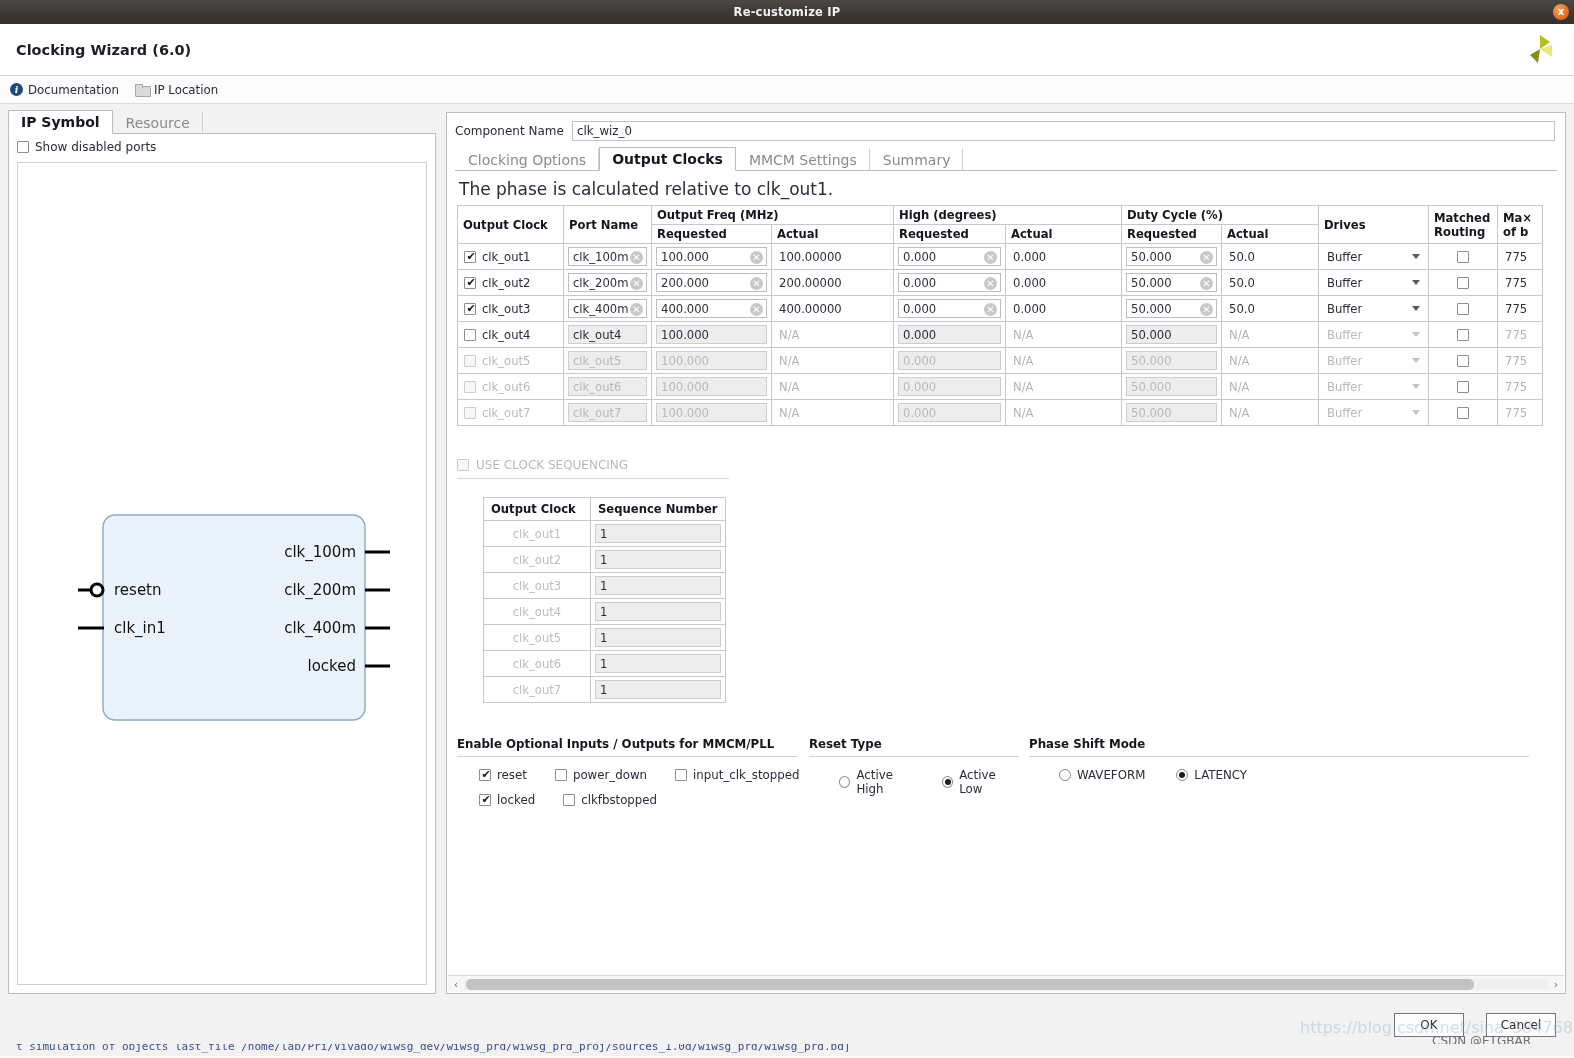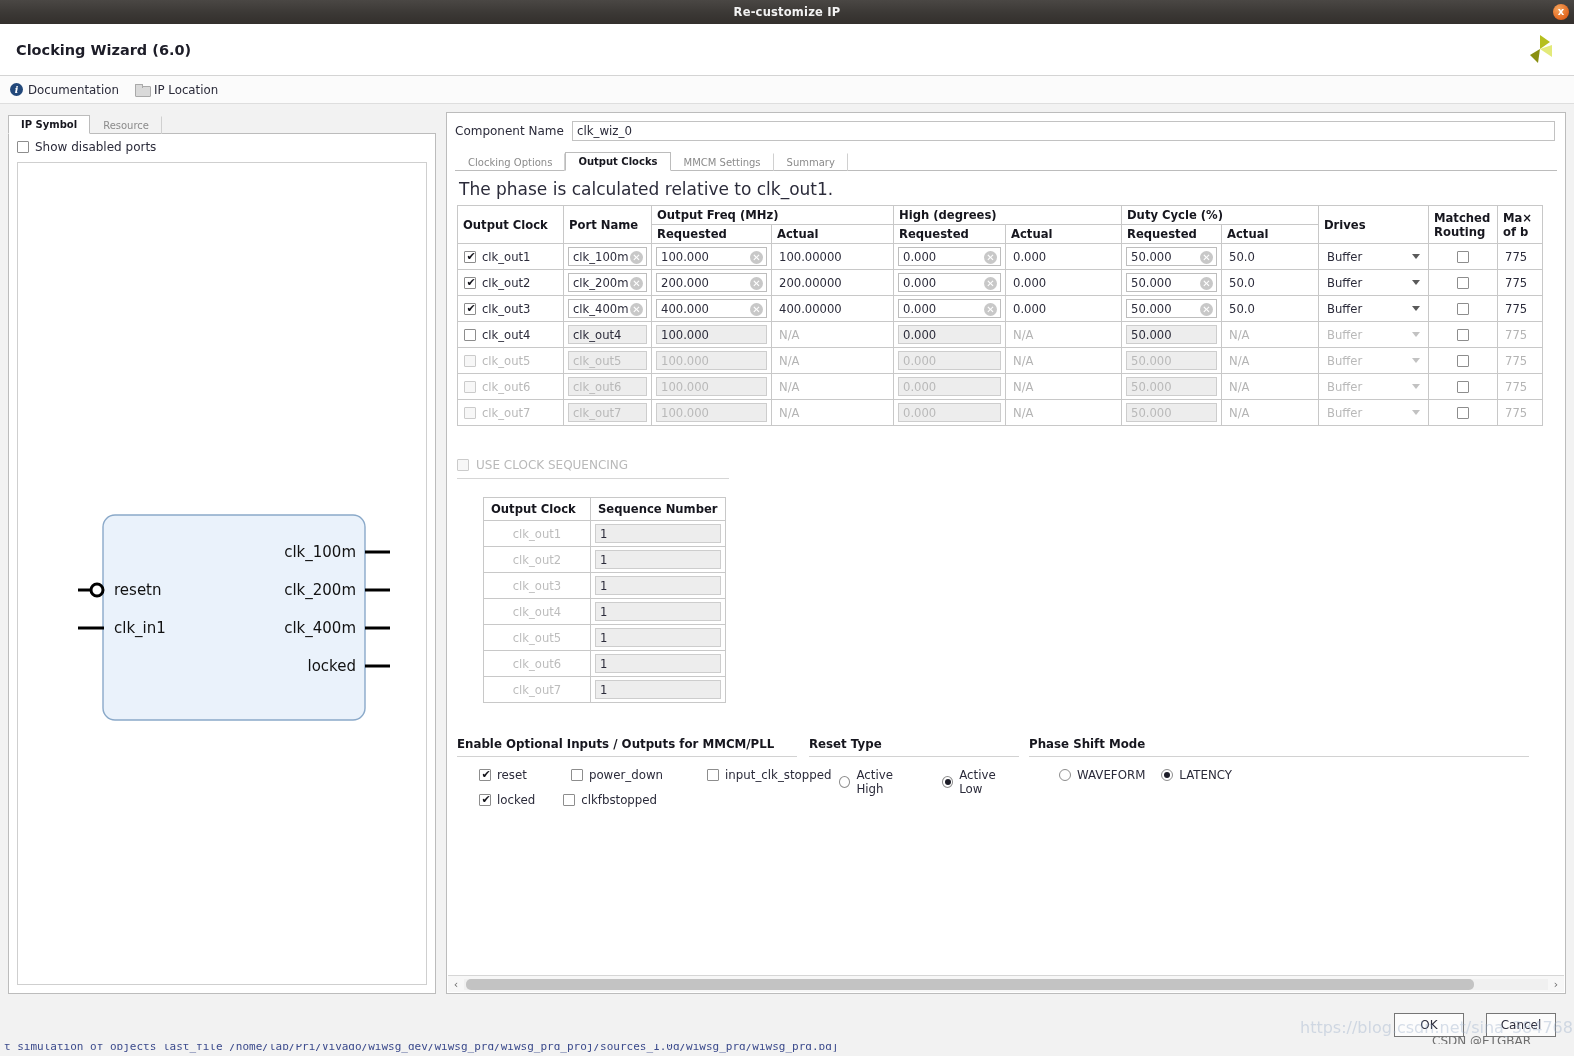--- a/index.html
+++ b/index.html
@@ -77,21 +77,21 @@
 
   
   #left-panel { width: 428px; display: flex; flex-direction: column; }
   .tabstrip {
     display: flex; align-items: flex-end; height: 22px;
     border-bottom: 1px solid #bcbcbc;
     background: #f2f2f2;
   }
   .tab {
     padding: 3px 12px 3px 12px;
-    font-size: 10px; color: #8b8b8b;
+    font-size: 14px; color: #8b8b8b;
     border: 1px solid transparent; border-bottom: none;
     cursor: pointer; position: relative; top: 1px;
     border-right: 1px solid #d0d0d0;
   }
   .tab.active {
     background: #ffffff; color: #16161e; font-weight: bold;
     border: 1px solid #bcbcbc; border-bottom: 1px solid #ffffff;
   }
   #left-content {
     flex: 1; background: #ffffff;
@@ -244,21 +244,21 @@
   }
   #watermark2 {
     position: absolute; left: 1432px; top: 40px;
     font-size: 12px; color: #6e6e6e; white-space: nowrap; pointer-events: none;
   }
   #bottom-strip {
     position: absolute; left: 0; bottom: 0; width: 1574px; height: 12px;
     overflow: hidden; background: #f2f2f2;
   }
   #bottom-strip span {
-    position: absolute; left: 4px; top: -4px;
+    position: absolute; left: 16px; top: -4px;
     font-size: 11px; color: #3b4a8c; white-space: nowrap;
     font-family: "DejaVu Sans Mono", monospace;
   }
 </style>
 </head>
 <body>
 
 <div id="titlebar">
   <span class="title">Re-customize IP</span>
   <div id="close-btn">x</div>
@@ -743,21 +743,21 @@
                 </td>
               </tr>
             </tbody>
         </table>
       </div>
 
       <div id="bottom-groups">
         <div style="width:340px">
           <div class="group-title">Enable Optional Inputs / Outputs for MMCM/PLL</div>
           <div class="group-rule"></div>
-          <div class="opt-row" id="opt-row-1" style="padding-left:22px; gap:44px;">
+          <div class="opt-row" id="opt-row-1" style="padding-left:22px; gap:28px;">
               <div class="opt">
                 <span class="cb checked"></span>
                 <span>reset</span>
               </div>
               <div class="opt">
                 <span class="cb"></span>
                 <span>power_down</span>
               </div>
               <div class="opt">
                 <span class="cb"></span>
@@ -787,21 +787,21 @@
               <div class="opt">
                 <span class="radio sel"></span>
                 <span>Active Low</span>
               </div>
             </div>
         </div>
 
         <div style="width:500px; margin-left:10px">
           <div class="group-title">Phase Shift Mode</div>
           <div class="group-rule"></div>
-          <div class="opt-row" id="phase-row" style="padding-left:30px; gap:16px;text-align:center;">
+          <div class="opt-row" id="phase-row" style="padding-left:30px; gap:31px;text-align:center;">
               <div class="opt">
                 <span class="radio"></span>
                 <span>WAVEFORM</span>
               </div>
               <div class="opt">
                 <span class="radio sel"></span>
                 <span>LATENCY</span>
               </div>
             </div>
         </div>

